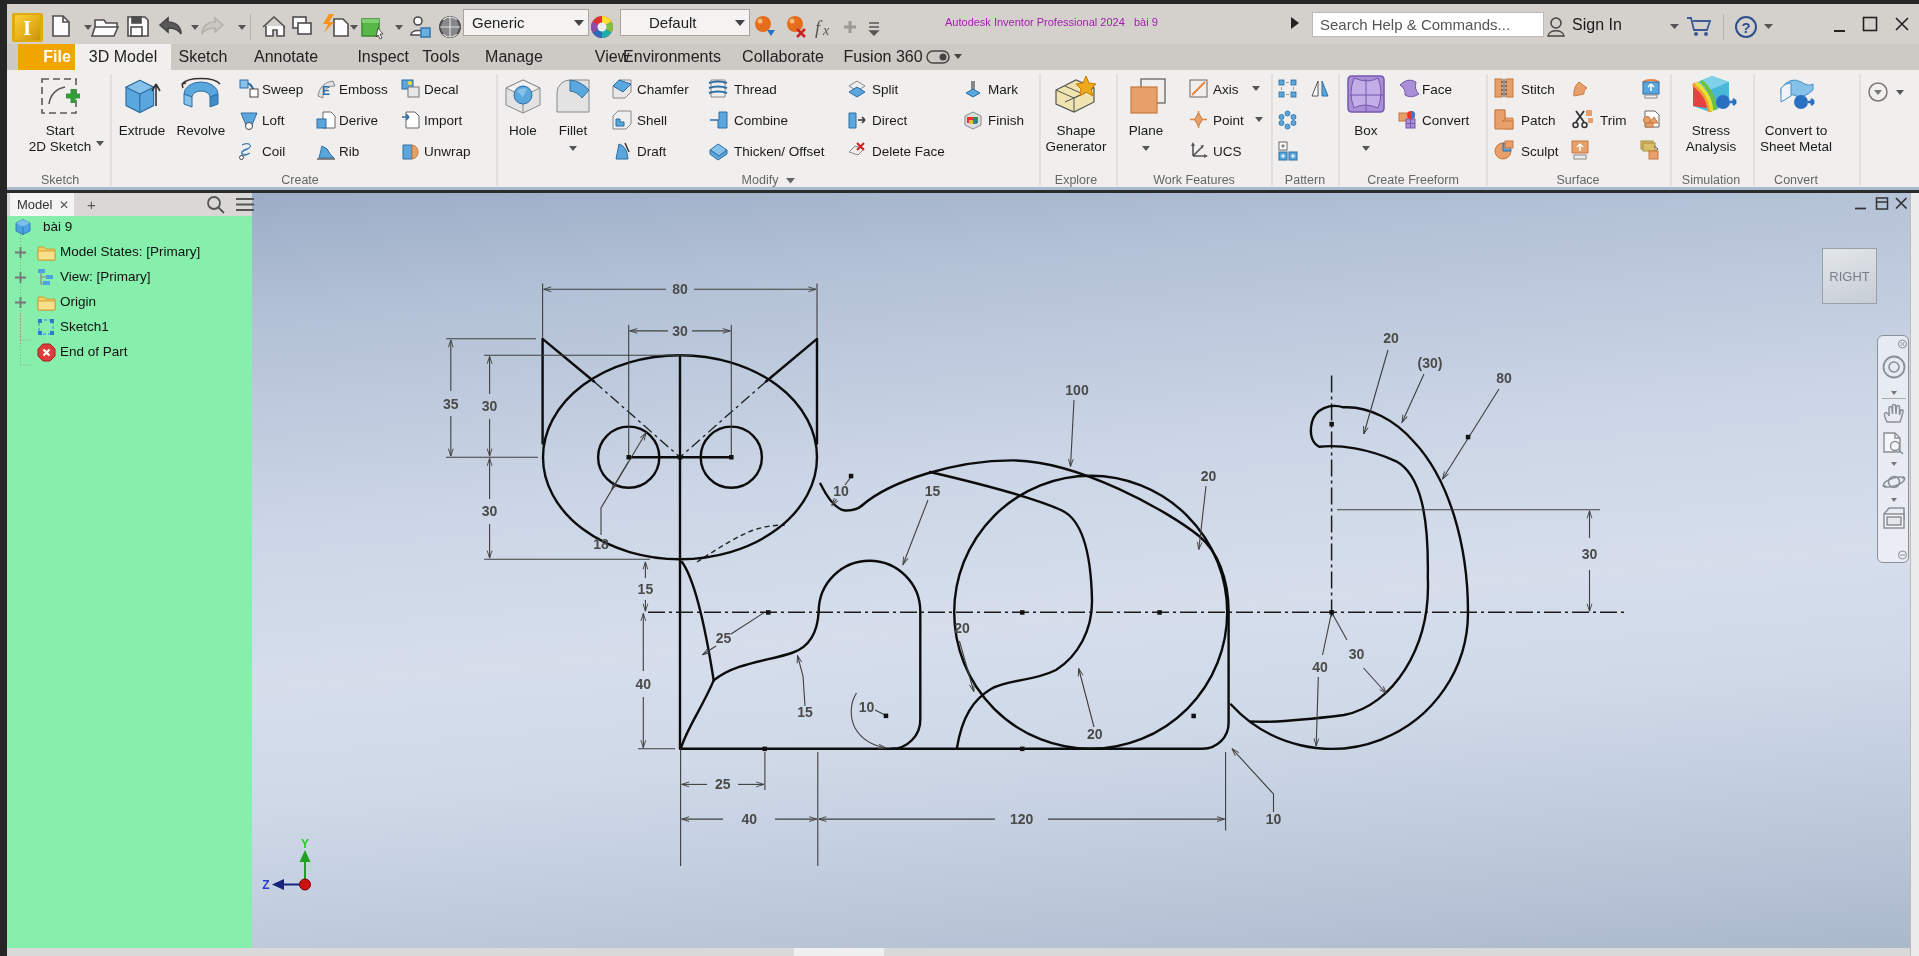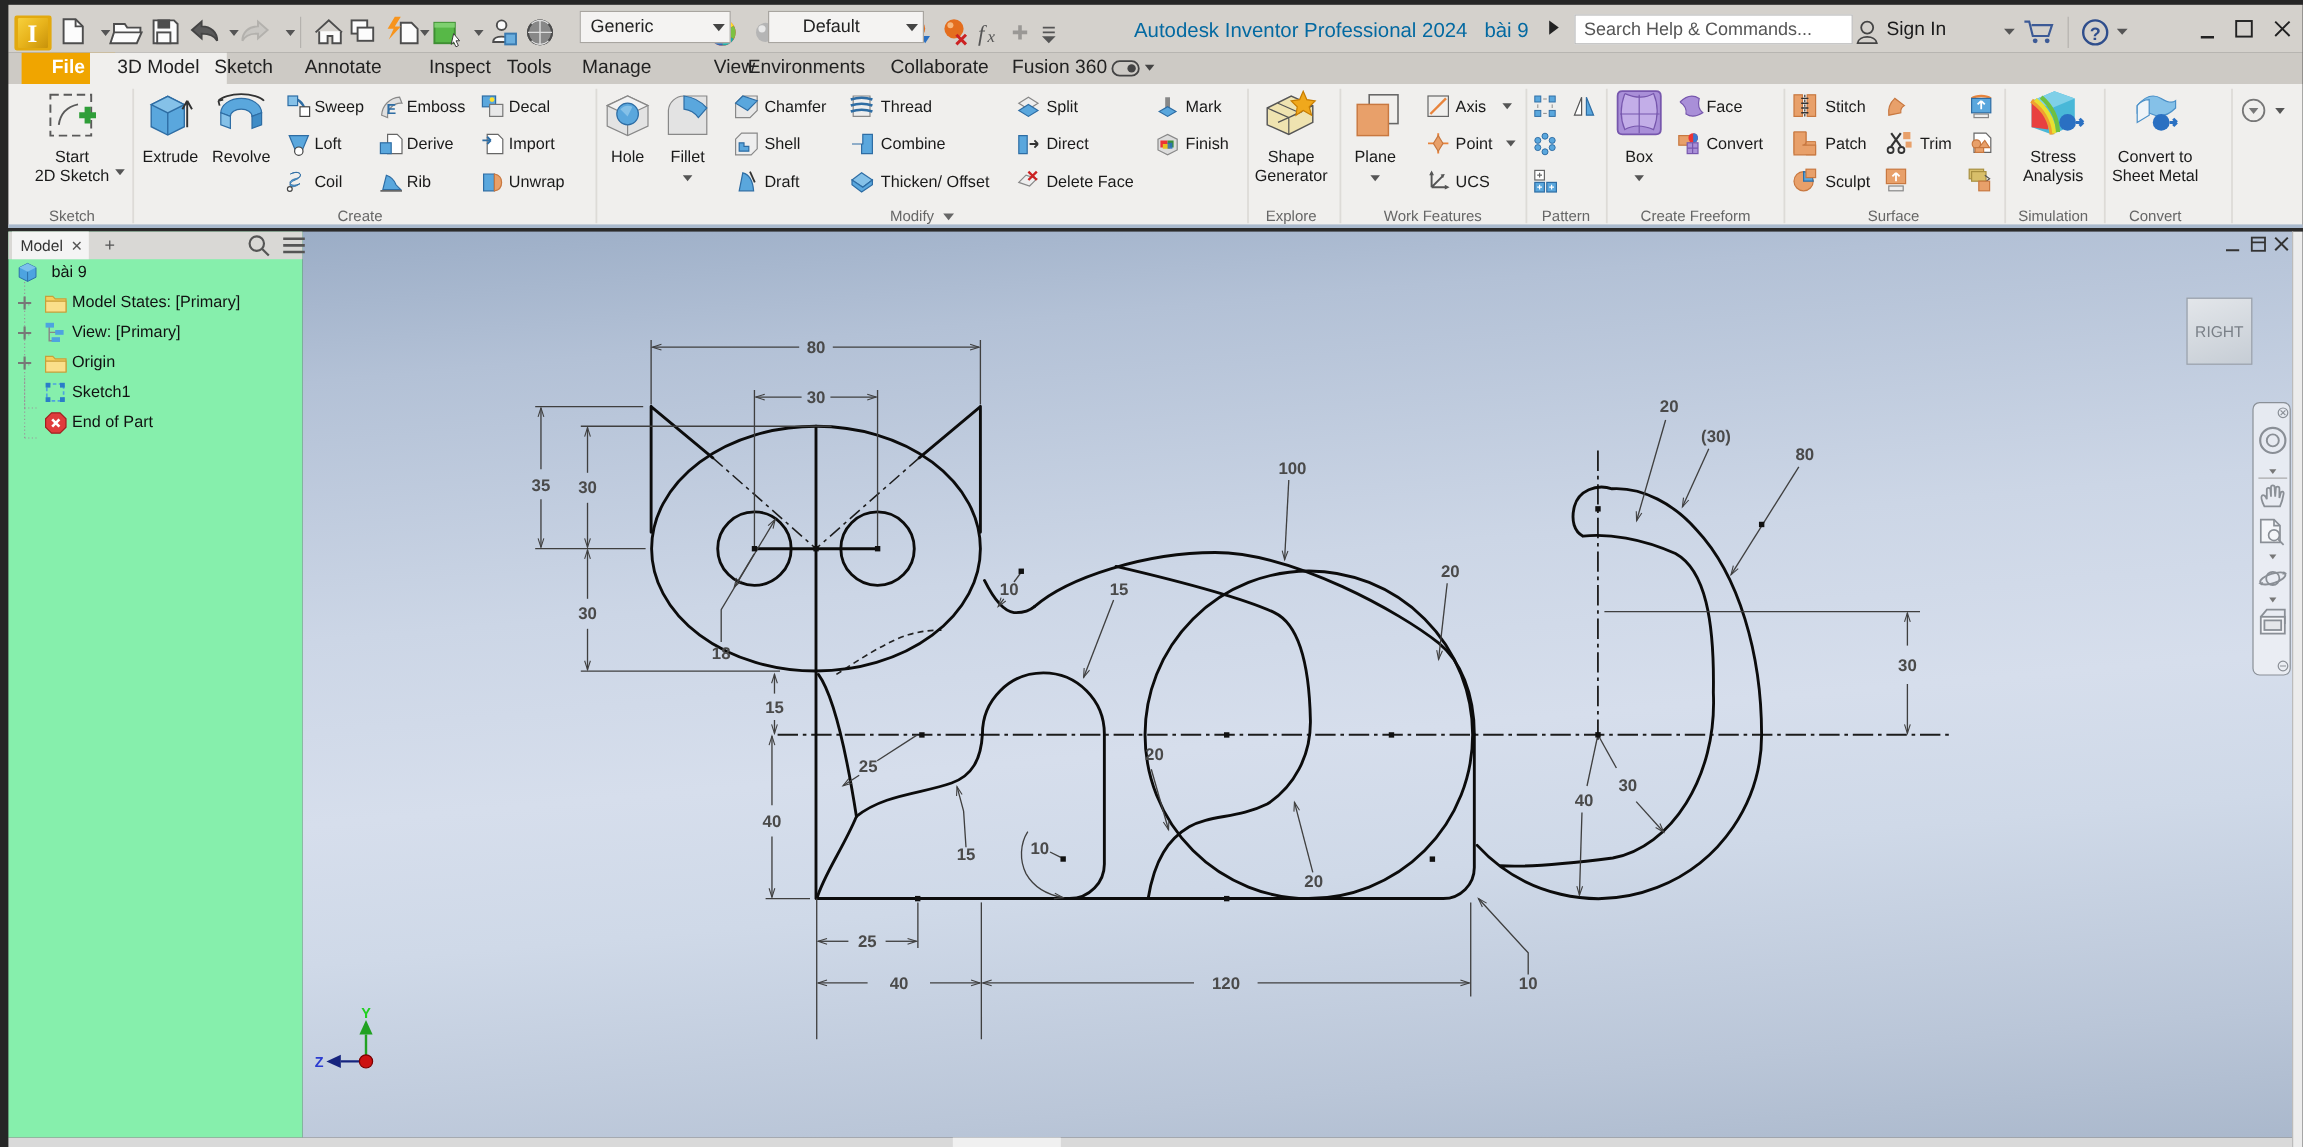--- a/index.html
+++ b/index.html
@@ -3,23 +3,23 @@
 <meta charset="utf-8">
 <style>
   * { margin:0; padding:0; box-sizing:border-box; }
   html,body { width:1919px; height:956px; overflow:hidden; font-family:"Liberation Sans",sans-serif; }
   body { position:relative; background:#2b2b2b; }
   .abs { position:absolute; }
   
   #titlebar { left:7px; top:4px; width:1912px; height:40px; background:#d4d1cc; }
   #topedge { left:0; top:0; width:1919px; height:4px; background:#262626; }
   #leftedge { left:0; top:0; width:7px; height:956px; background:#262626; }
-  .combo { position:absolute; top:5px; height:27px; background:#f4f3f2; border:1px solid #a8a5a0; font-size:15px; color:#222; line-height:25px; padding-left:8px;margin-left:20px; }
+  .combo { position:absolute; top:5px; height:27px; background:#f4f3f2; border:1px solid #a8a5a0; font-size:15px; color:#222; line-height:25px; padding-left:8px; }
   .combo .cdrop { position:absolute; right:4px; top:10px; width:0; height:0; border-left:5px solid transparent; border-right:5px solid transparent; border-top:6px solid #444; }
-  #wintitle { position:absolute; top:12px; left:938px; font-size:17px; color:#0369a1; }
+  #wintitle { position:absolute; top:12px; left:938px; font-size:11px; color:#a21caf; }
   #searchbox { position:absolute; top:8px; left:1305px; width:232px; height:25px; background:#ffffff; border:1px solid #bbb; color:#555; font-size:15px; line-height:23px; padding-left:7px; }
   
   #tabrow { left:7px; top:44px; width:1912px; height:26px; background:#cdcac5; }
   .rtab { position:absolute; top:0; height:26px; font-size:16px; color:#222; text-align:center; line-height:26px; }
   #filetab { left:3px; width:58px; background:#f0a500; color:#fff; font-weight:bold; }
   #activetab { background:#f0efed; }
   
   #ribbon { left:7px; top:70px; width:1912px; height:120px; background:#f0efed; border-bottom:3px solid #a9b9cd; }
   
   #panel { left:7px; top:193px; width:245px; height:755px; background:#86efac; }
@@ -139,21 +139,21 @@
 </svg>
 <div class="combo" style="left:456px;width:126px;">Generic<div class="cdrop"></div></div>
 <div class="combo" style="left:613px;width:130px;padding-left:28px;">Default<div class="cdrop"></div></div>
 <div id="wintitle">Autodesk Inventor Professional 2024&nbsp;&nbsp;&nbsp;bài 9</div>
 <div style="position:absolute;left:1284px;top:13px;width:0;height:0;border-top:6px solid transparent;border-bottom:6px solid transparent;border-left:8px solid #222;"></div>
 <div id="searchbox">Search Help &amp; Commands...</div>
 <div style="position:absolute;left:1565px;top:12px;font-size:16px;color:#1a1a1a;">Sign In</div>
 </div>
 <div class="abs" id="tabrow">
   <div class="rtab" id="filetab" style="left:11px;width:78px;">File</div>
-  <div class="rtab" id="activetab" style="left:68px;width:114px;">3D Model</div>
+  <div class="rtab" id="activetab" style="left:68px;width:96px;">3D Model</div>
   <div class="rtab" style="left:158px;width:76px;">Sketch</div>
   <div class="rtab" style="left:234px;width:90px;">Annotate</div>
   <div class="rtab" style="left:324px;width:78px;text-align:right;">Inspect</div>
   <div class="rtab" style="left:402px;width:64px;">Tools</div>
   <div class="rtab" style="left:466px;width:82px;">Manage</div>
   <div class="rtab" style="left:576px;width:58px;">View</div>
   <div class="rtab" style="left:606px;width:118px;">Environments</div>
   <div class="rtab" style="left:724px;width:104px;">Collaborate</div>
   <div class="rtab" style="left:828px;width:96px;">Fusion 360</div>
   <svg width="40" height="26" style="position:absolute;left:918px;top:0">

